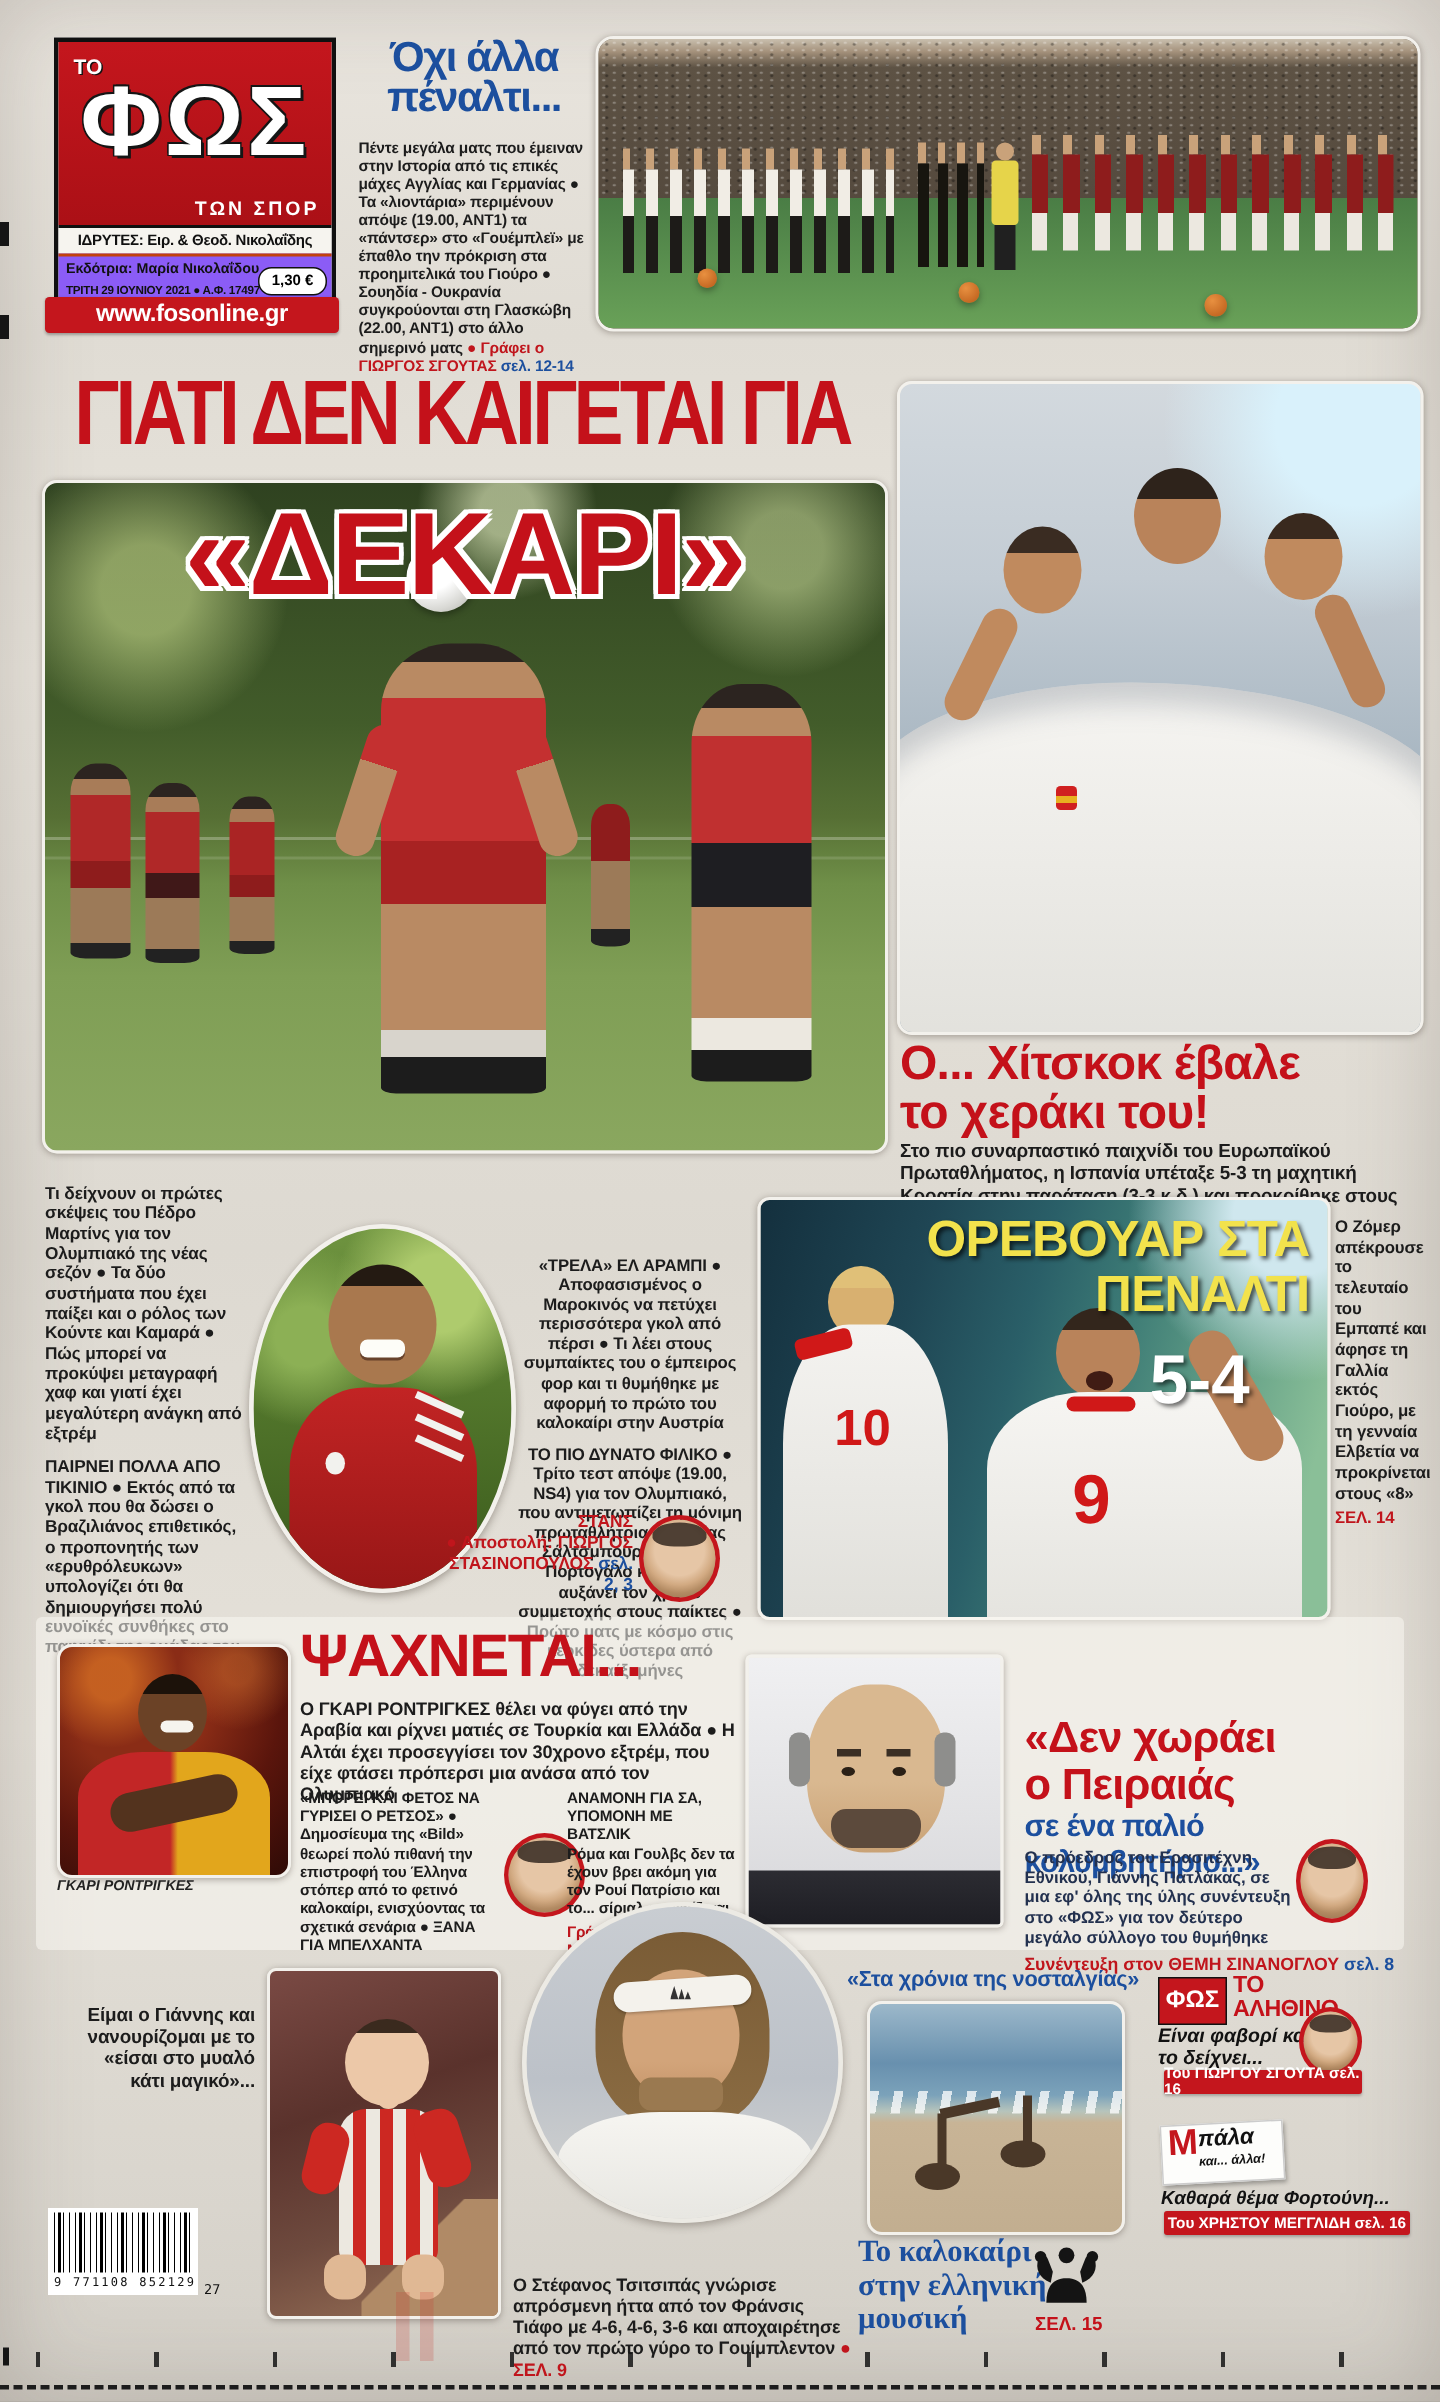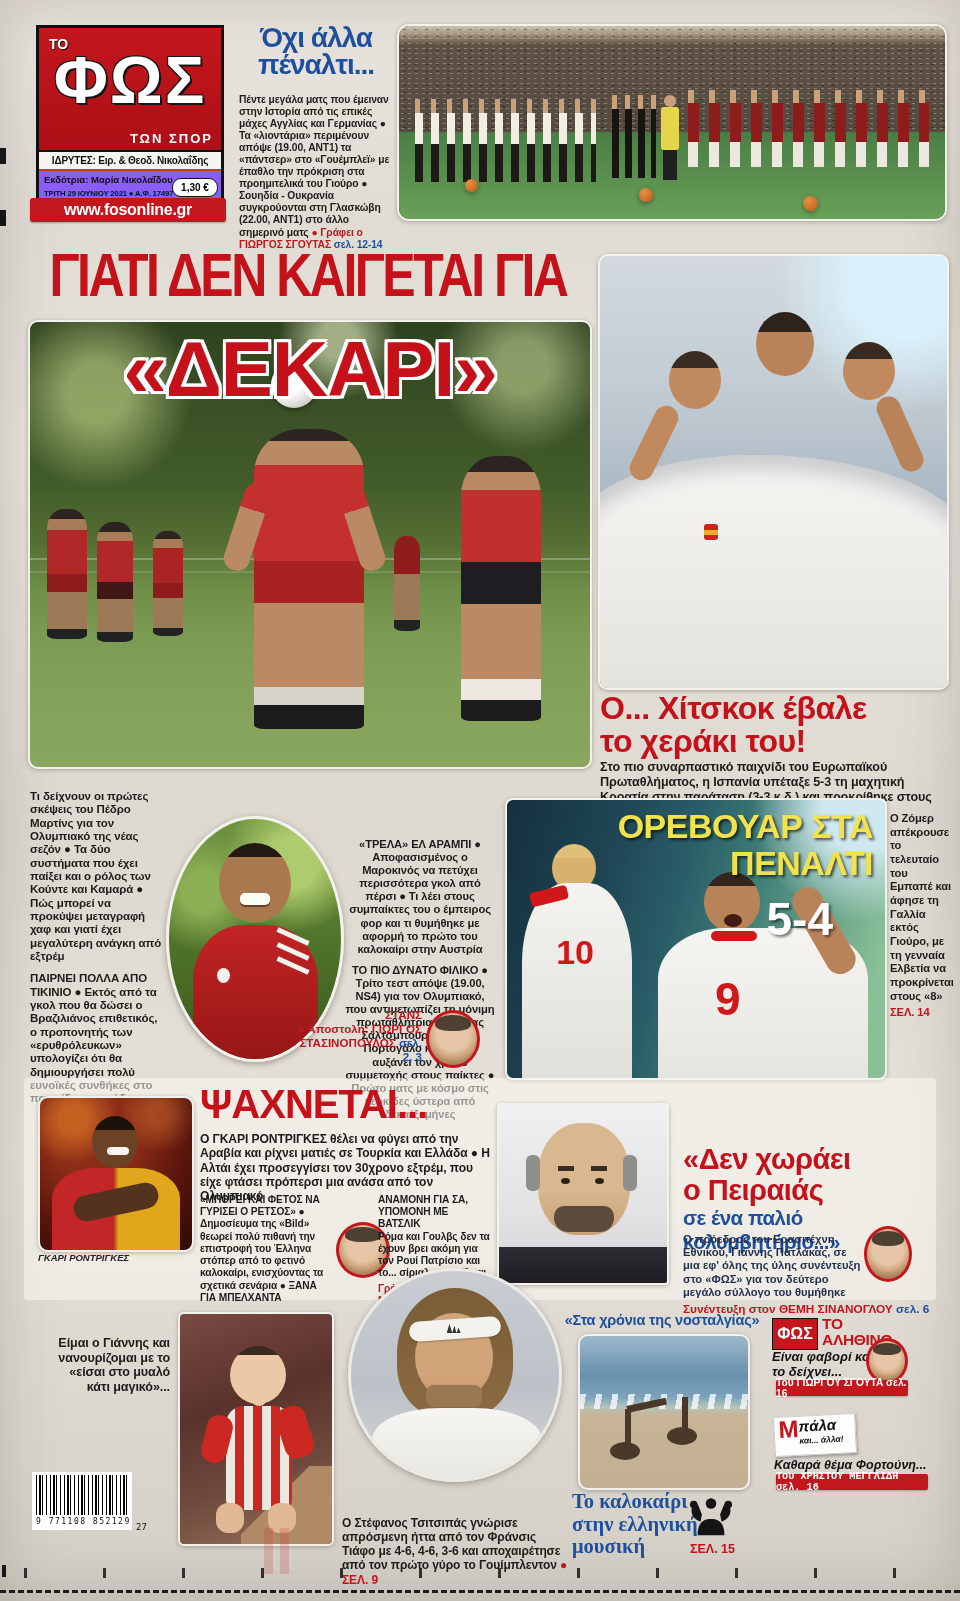--- a/index.html
+++ b/index.html
@@ -124,21 +124,21 @@
   #minilogo{left:772px;top:1318px;width:44px;height:30px;background:#c4161d;color:#fff;font-weight:900;font-size:16px;display:flex;align-items:center;justify-content:center;border:1.5px solid #111;}
   #alithino{left:822px;top:1316px;width:78px;color:#c4111a;font-weight:900;font-size:15.5px;line-height:1.05;letter-spacing:-.3px;}
   #sg-tease{left:772px;top:1350px;width:110px;font-style:italic;font-weight:700;font-size:13px;line-height:1.15;color:#111;}
   .red-bar{background:#c4161d;color:#fff;font-weight:700;font-size:10.2px;display:flex;align-items:center;justify-content:center;border-radius:2px;box-shadow:0 1px 2px rgba(0,0,0,.25);}
   #sg-bar{left:776px;top:1380px;width:132px;height:16px;}
   #bala{left:774px;top:1415px;width:82px;height:40px;background:#fdfdfb;border:1px solid #ccc;box-shadow:1px 2px 3px rgba(0,0,0,.3);transform:rotate(-3deg);padding:1px 4px;box-sizing:border-box;}
   #bala .m{color:#c4161d;font-weight:900;font-size:24px;float:left;line-height:.9;}
   #bala .w{font-style:italic;font-weight:700;font-size:15px;color:#111;}
   #bala .r{font-style:italic;font-weight:700;font-size:8.5px;color:#111;display:block;margin-left:18px;}
   #mg-tease{left:774px;top:1458px;width:160px;font-style:italic;font-weight:700;font-size:12.5px;color:#111;}
-  #mg-bar{left:776px;top:1474px;width:152px;height:16px;font-family:Liberation Mono, monospace;}
+  #mg-bar{left:776px;top:1474px;width:164px;height:16px;}
   
   #ticks{left:24px;top:1568px;width:912px;height:10px;background:repeating-linear-gradient(90deg,#15151500 0 0,#151515 0 3px,transparent 3px 79px);opacity:.85;}
   #dashline{left:0;top:1590px;width:960px;border-top:3px dashed #1c1c1c;}
   .edgemark{background:#151515;}
   .bleed{background:rgba(200,60,50,.22);}
 </style>
 </head>
 <body>
 
 <div id="page">
@@ -327,21 +327,21 @@
     <div>«Δεν χωράει</div>
     <div>ο Πειραιάς</div>
   </div>
   <div class="abs" id="pir-h3">σε ένα παλιό κολυμβητήριο...»</div>
   <div class="abs" id="pir-body">
     <span>Ο πρόεδρος του Ερασιτέχνη Εθνικού, </span><span style="font-weight:900;">Γιάννης Πατλάκας,</span><span> σε μια εφ' όλης της ύλης συνέντευξη στο «ΦΩΣ» για τον δεύτερο μεγάλο σύλλογο του θυμήθηκε</span>
   </div>
   <div class="abs rep" style="left:864px;top:1226px;width:42px;height:50px;"></div>
   <div class="abs" id="pir-byline">
     <span class="red">Συνέντευξη στον ΘΕΜΗ ΣΙΝΑΝΟΓΛΟΥ</span>
-    <span class="blue">σελ. 6</span>
+    <span class="blue">σελ. 8</span>
   </div>
 
   <div class="abs txt" id="baby-text">Είμαι ο Γιάννης και νανουρίζομαι με το «είσαι στο μυαλό κάτι μαγικό»...</div>
   <div class="abs photo" id="babyphoto">
     <div class="strip" style="right:0;bottom:0;width:60%;height:34%;background:linear-gradient(135deg,transparent 40%,#b08a66 41%);"></div>
     <div class="head" style="left:33%;top:14%;width:56px;height:58px;background:linear-gradient(180deg,#3a2a1e 0 16%,#ecc8a8 16% 100%);"></div>
     <div class="sil" style="left:30%;top:40%;width:66px;height:104px;background:repeating-linear-gradient(90deg,#ece8e0 0 9px,#cc2822 9px 18px);border-radius:18px 18px 10px 10px;"></div>
     <div class="sil" style="left:16%;top:44%;width:26px;height:48px;background:#cc2822;border-radius:12px;transform:rotate(14deg);"></div>
     <div class="sil" style="left:66%;top:40%;width:30px;height:52px;background:#cc2822;border-radius:12px;transform:rotate(-18deg);"></div>
     <div class="head" style="left:47%;top:33%;width:16px;height:16px;background:#ecc8a8;"></div>

